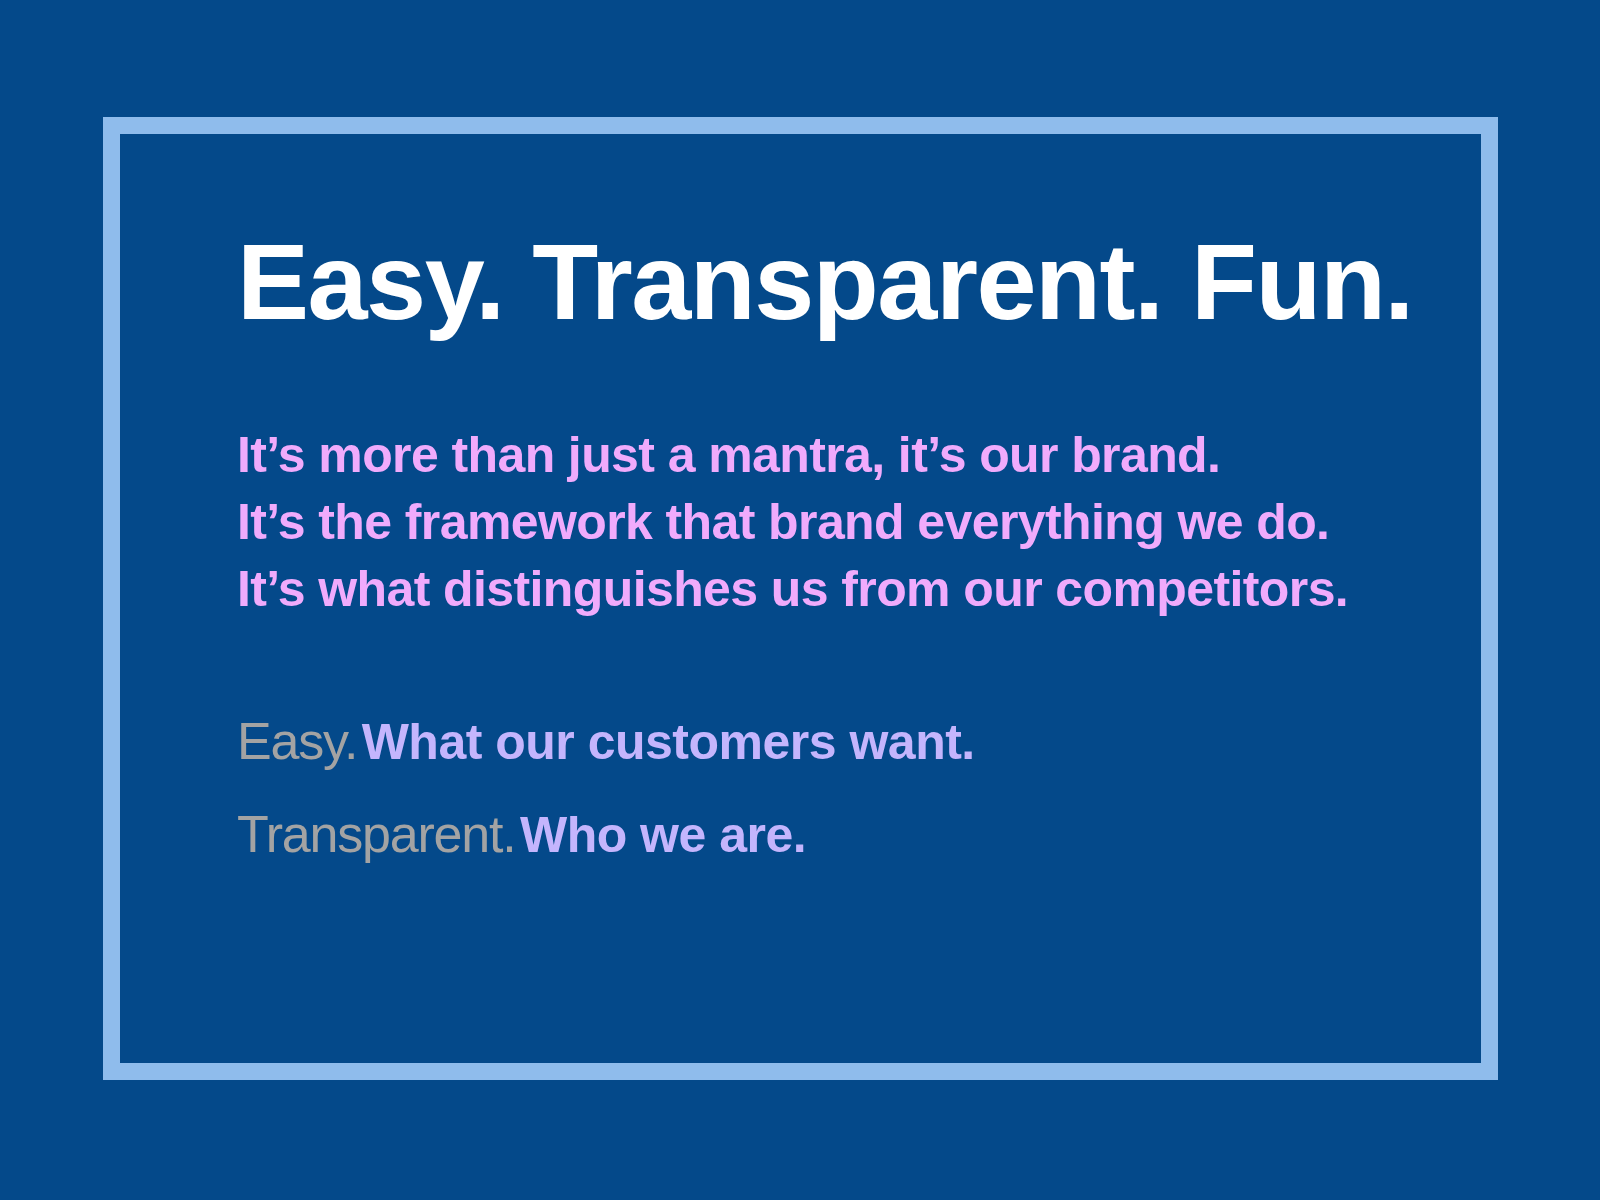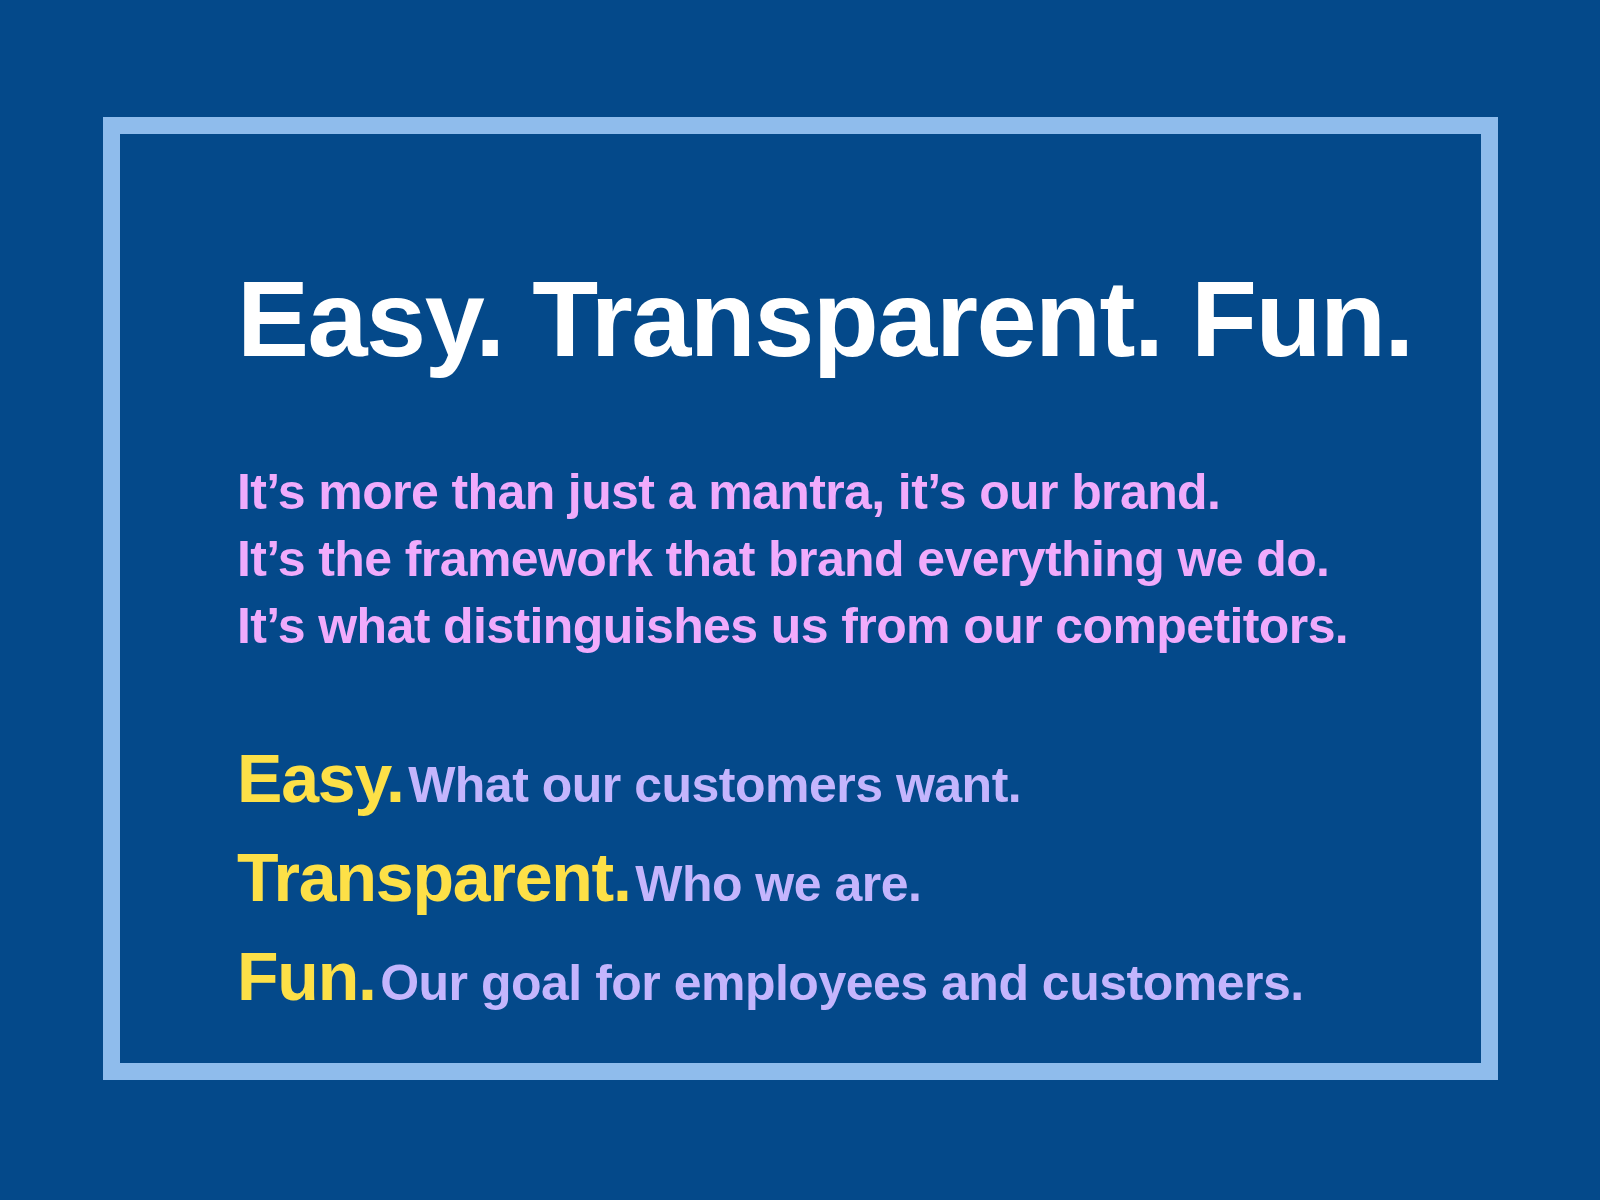--- a/index.html
+++ b/index.html
@@ -33,21 +33,20 @@
     border: 17px solid #8FBCEC;
     background: transparent;
   }
 
   
   #content {
     position: absolute;
     left: 237px;
     top: 228px;
     width: 1160px;
-    margin-top: 37px;
   }
 
   .headline {
     font-family: "Liberation Sans", sans-serif;
     font-weight: bold;
     font-size: 108px;
     line-height: 1.0;
     letter-spacing: -1.5px;
     color: #FFFFFF;
     margin: 0;
@@ -75,24 +74,24 @@
   }
 
   .tag-line {
     line-height: 80px;
     color: #FFFFFF;
     white-space: nowrap;
   }
 
   .tag-term {
     font-family: "Liberation Sans", sans-serif;
-    font-weight: bold;
-    font-size: 68px;
+    font-weight: normal;
+    font-size: 52px;
     letter-spacing: -1.2px;
-    color: #fde047;
+    color: #a3a3a3;
   }
 
   .tag-desc {
     font-family: "Liberation Sans", sans-serif;
     font-weight: bold;
     font-size: 50px;
     letter-spacing: -0.5px;
     color: #c4b5fd;
   }
 </style>
@@ -118,21 +117,17 @@
       <div class="tag-line">
         <span class="tag-term">Easy.</span>
         <span class="tag-desc">What our customers want.</span>
       </div>
 
       <div class="tag-line">
         <span class="tag-term">Transparent.</span>
         <span class="tag-desc">Who we are.</span>
       </div>
 
-      <div class="tag-line">
-        <span class="tag-term">Fun.</span>
-        <span class="tag-desc">Our goal for employees and customers.</span>
-      </div>
 
     </div>
 
   </div>
 </div>
 
 </body></html>

